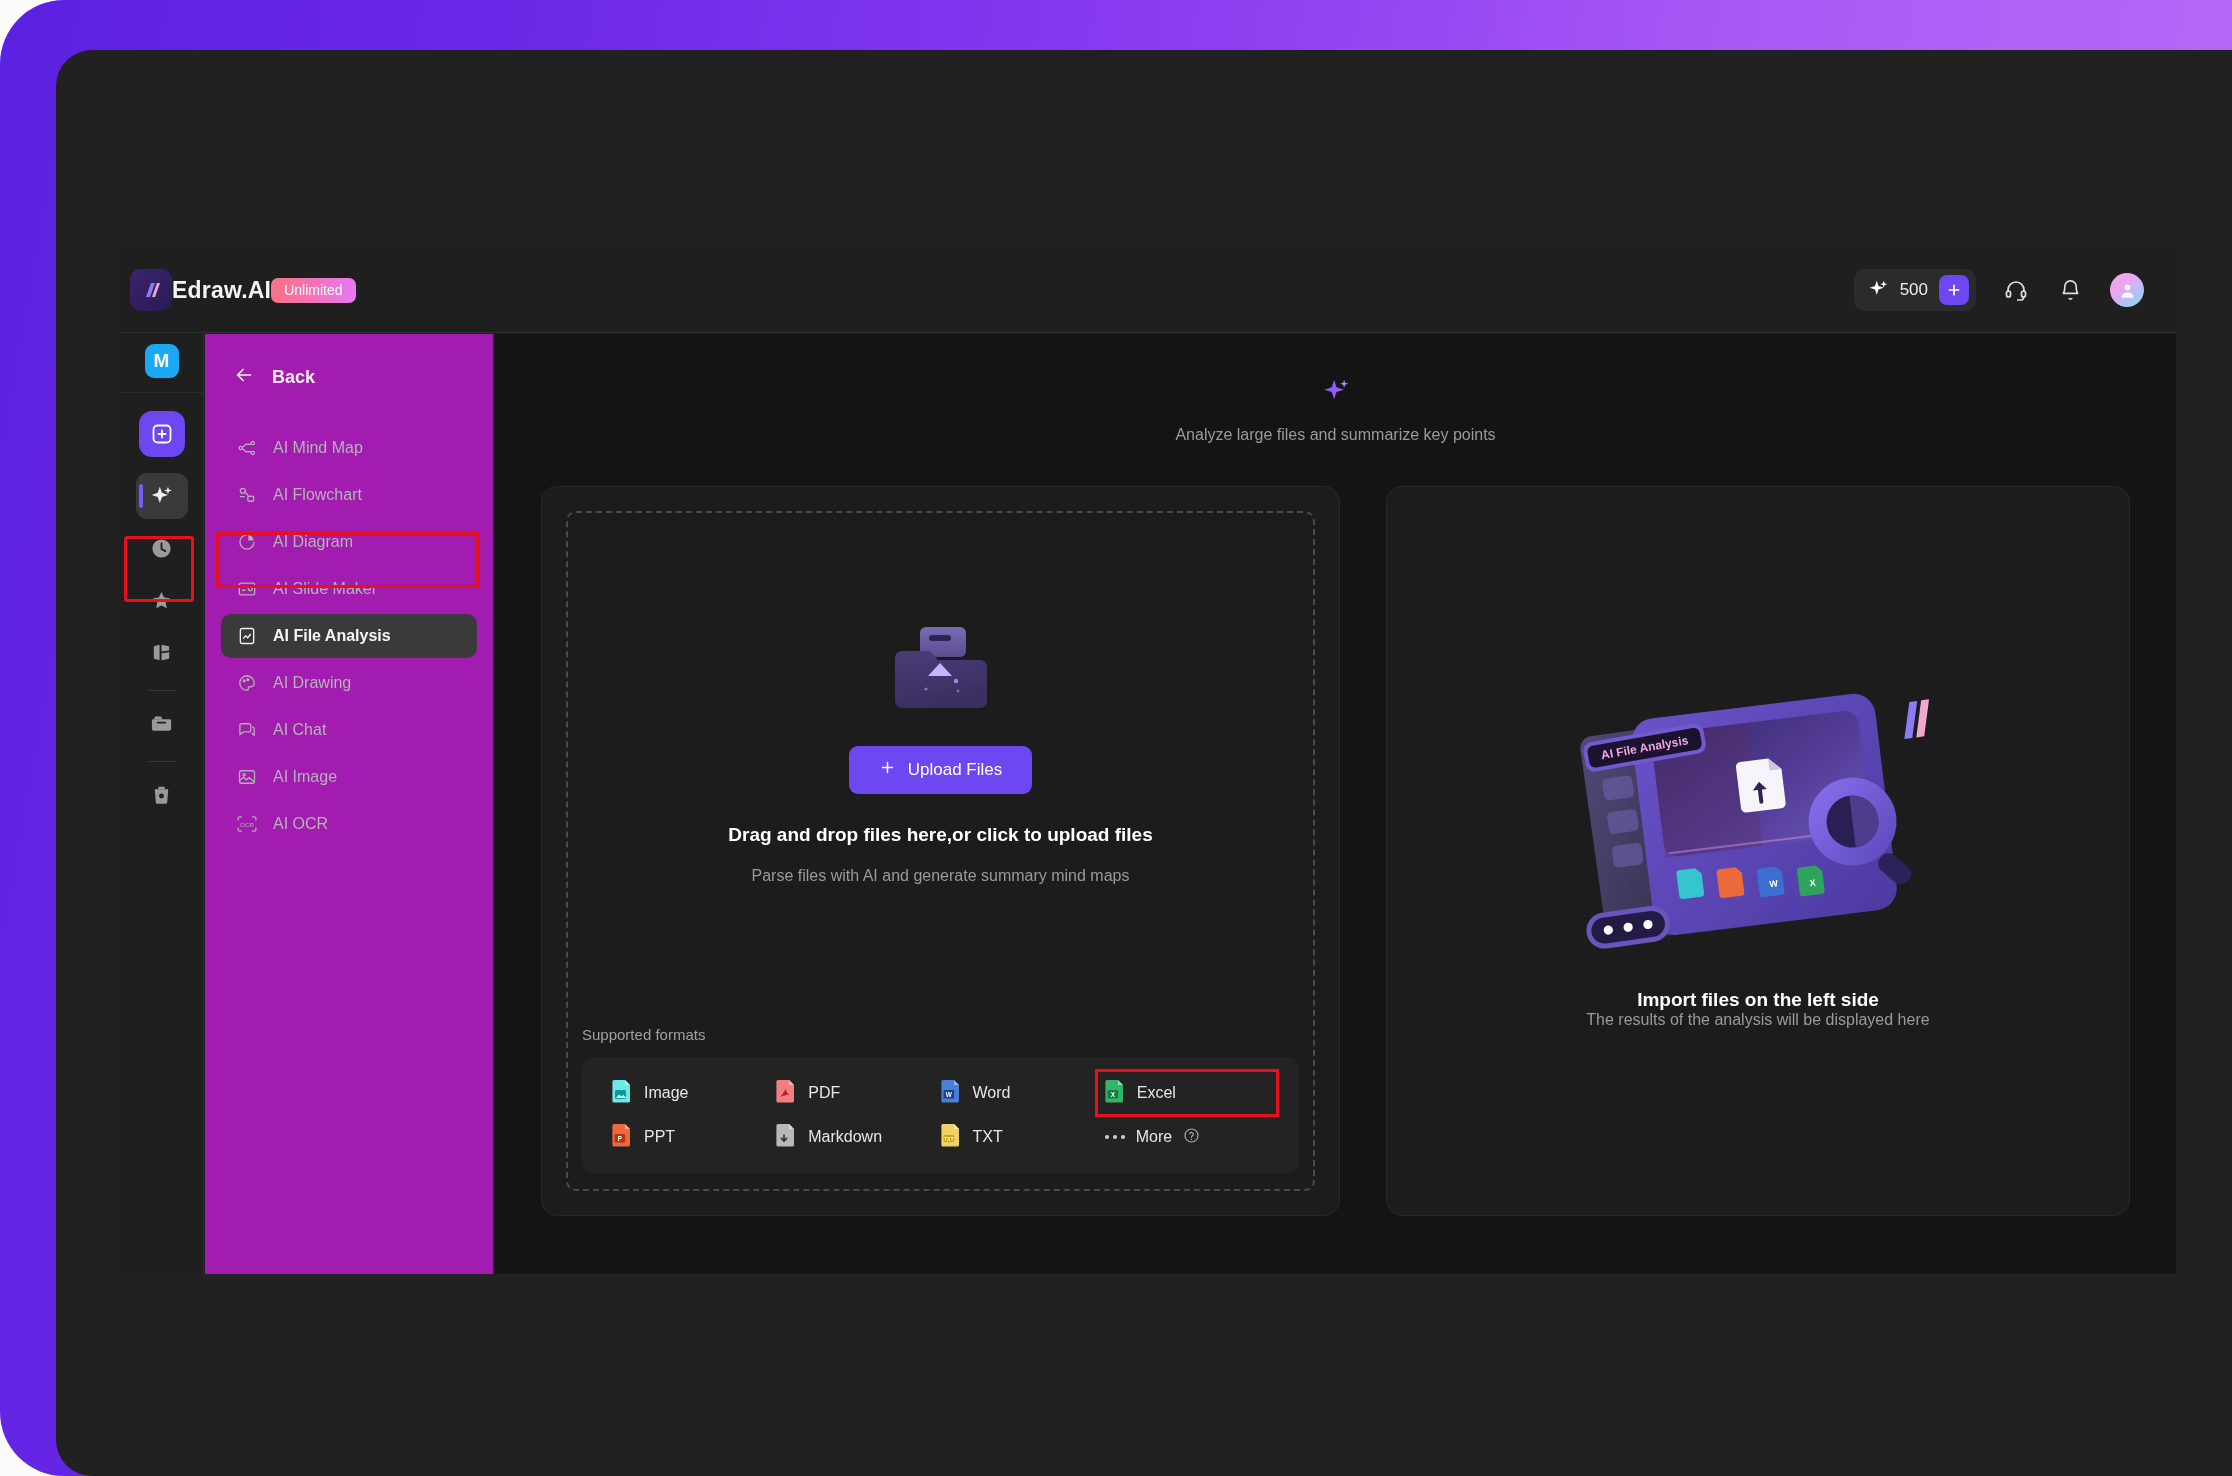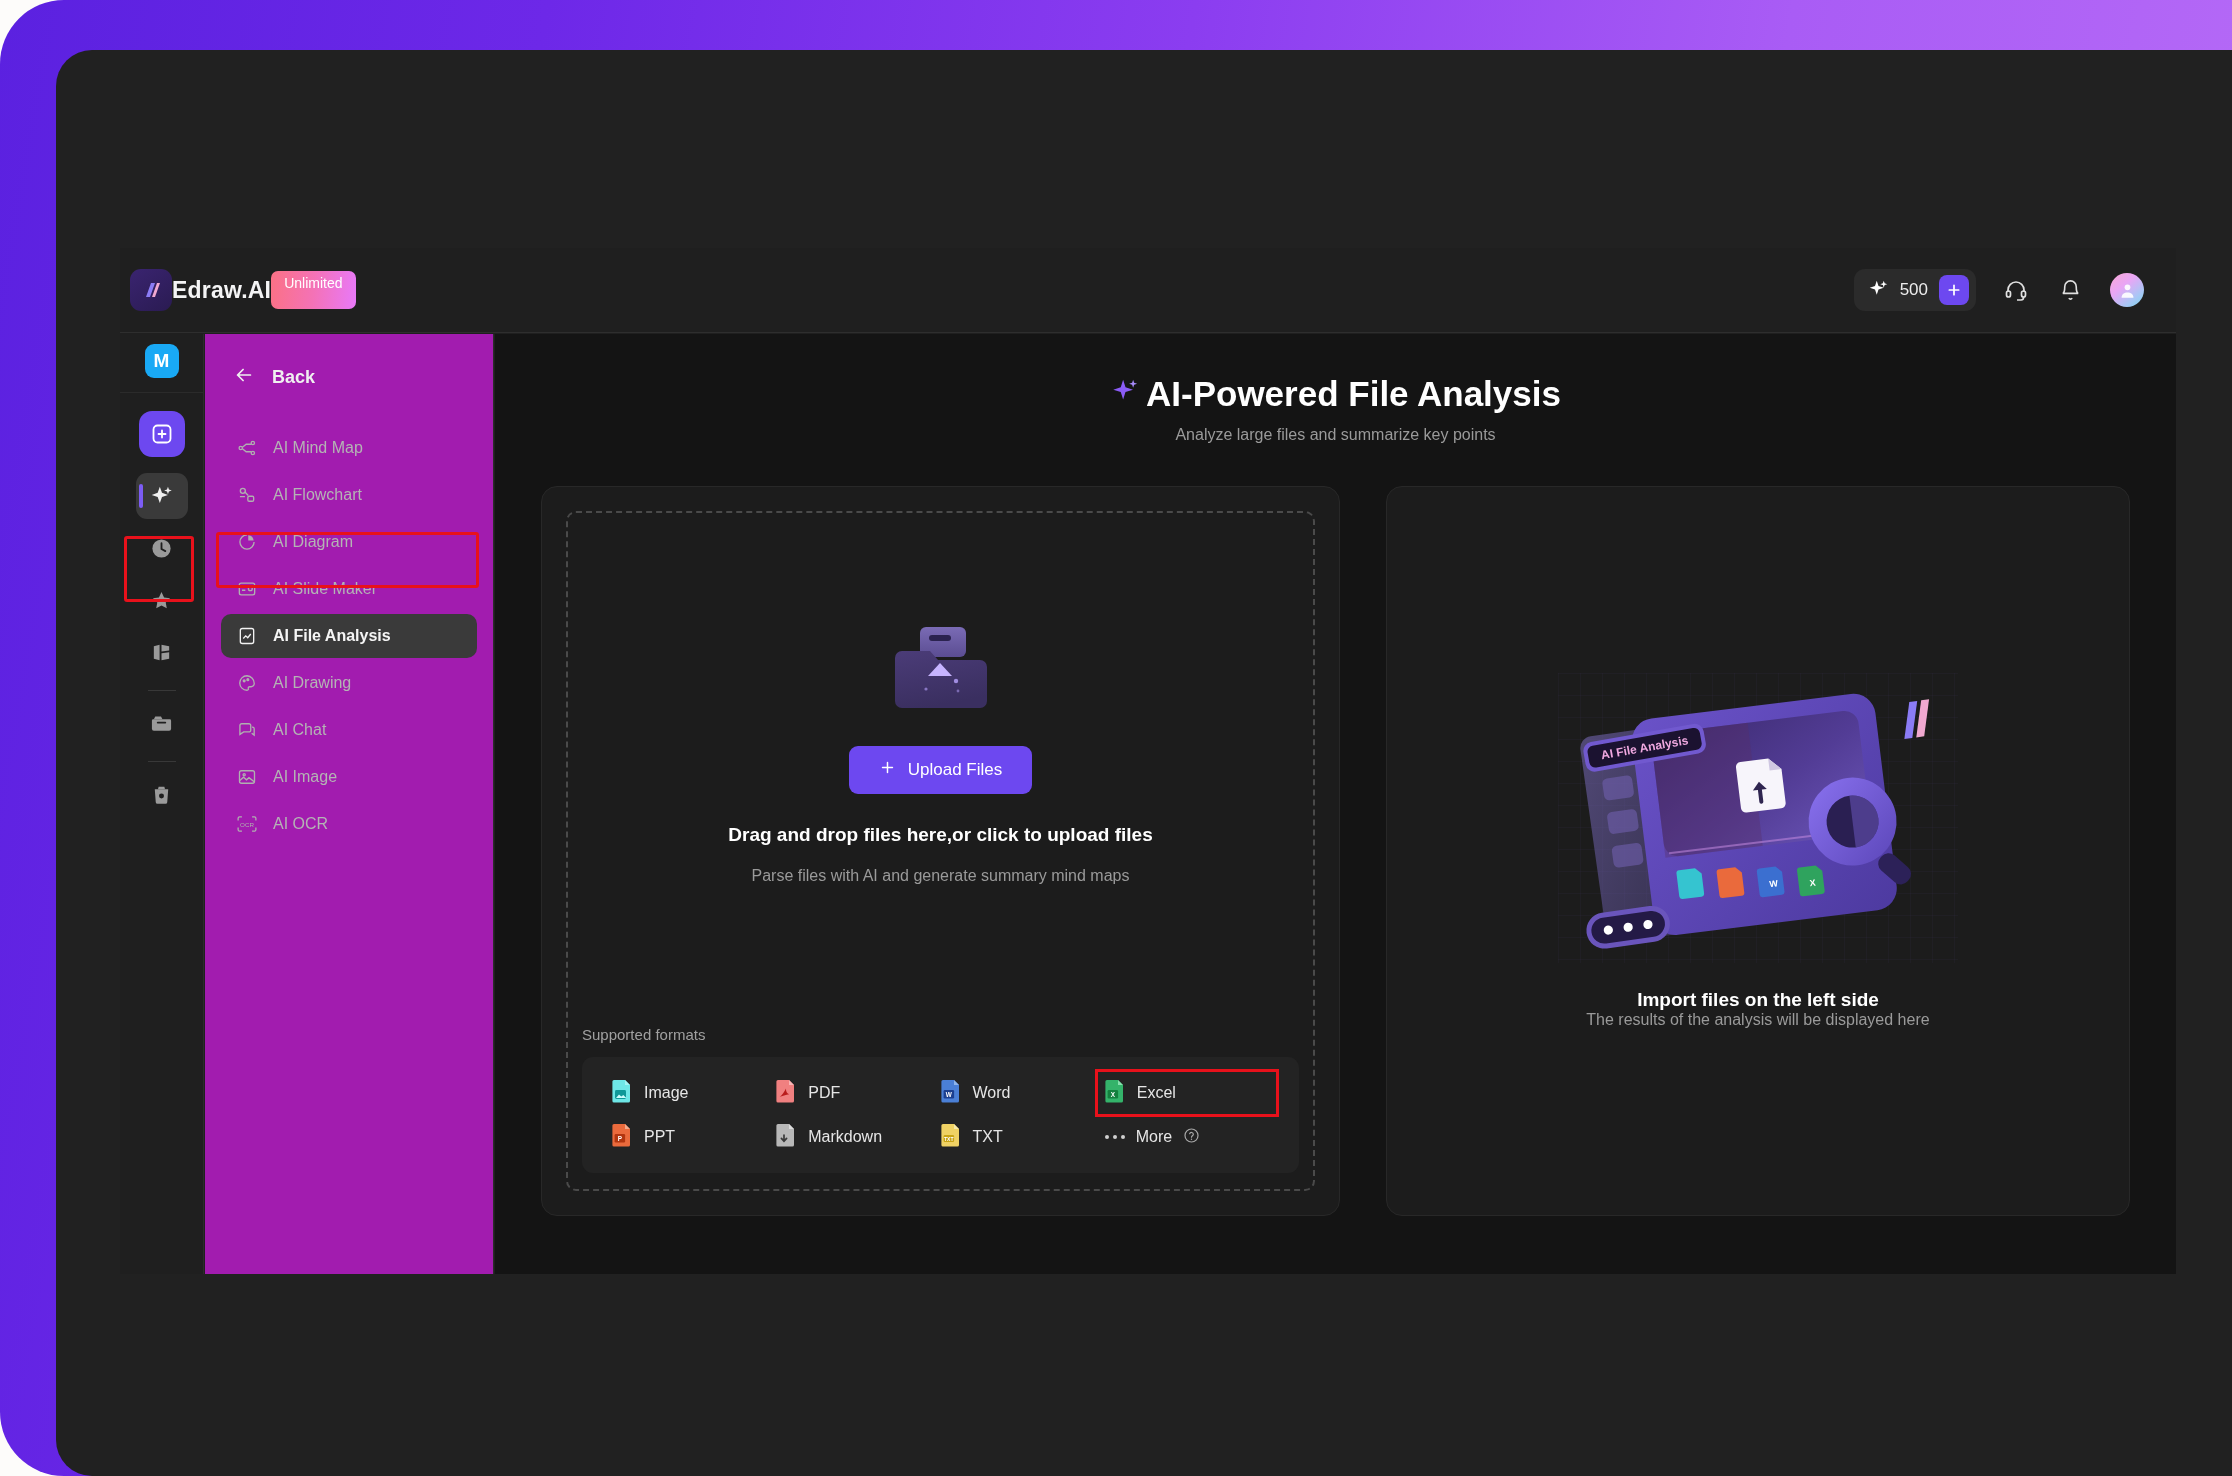--- a/index.html
+++ b/index.html
@@ -41,21 +41,21 @@
   }
   .brand { display: flex; align-items: center; }
   .logo-tile {
     width: 42px; height: 42px; border-radius: 11px;
     background: linear-gradient(145deg, #3a2470, #2a1b52);
     display: flex; align-items: center; justify-content: center;
     flex-shrink: 0;
   }
   .brand-name { font-size: 23px; font-weight: bold; color: #f4f4f5; letter-spacing: .2px; }
   .badge-unlimited {
-    font-size: 14px; color: #fff; padding: 4px 13px 18px; border-radius: 7px;
+    font-size: 14px; color: #fff; padding: 4px 13px 5px; border-radius: 7px;
     background: linear-gradient(95deg, #fb7185, #f472b6, #e879f9);
     font-weight: 500;
   }
   .hdr-right { display: flex; align-items: center; gap: 26px; }
   .credit-pill {
     display: flex; align-items: center; gap: 11px;
     background: #2b2b2b; border-radius: 11px; padding: 6px 7px 6px 14px;
   }
   .credit-num { font-size: 17px; color: #ededed; font-weight: 500; }
   .plus-btn {
@@ -388,21 +388,20 @@
     </div>
 
     <div id="main">
       <div class="page-title">
         <span>
           <svg width="30" height="30" viewBox="0 0 24 24">
             <path d="M10.5 3 L12.4 9 L18.4 10.9 L12.4 12.8 L10.5 18.8 L8.6 12.8 L2.6 10.9 L8.6 9 Z" fill="#8b5cf6"></path>
             <path d="M18.5 3 L19.3 5.4 L21.7 6.2 L19.3 7 L18.5 9.4 L17.7 7 L15.3 6.2 L17.7 5.4 Z" fill="#a78bfa"></path>
           </svg>
         </span>
-        <span>AI-Powered File Analysis</span>
       </div>
       <div class="page-sub">Analyze large files and summarize key points</div>
 
       <div class="cards">
 
         <div class="card" id="card-upload">
           <div class="dropzone">
 
             <div>
               <svg width="105" height="95" viewBox="0 0 105 95">

